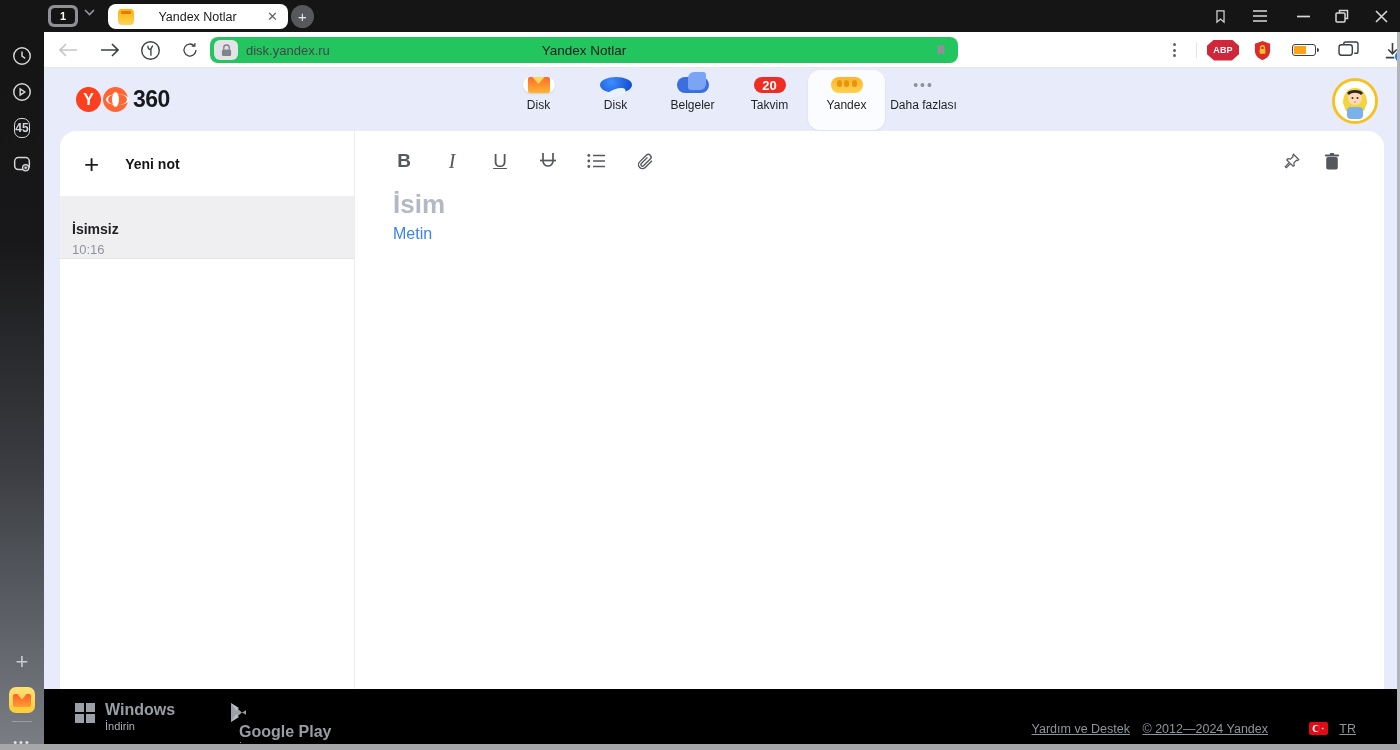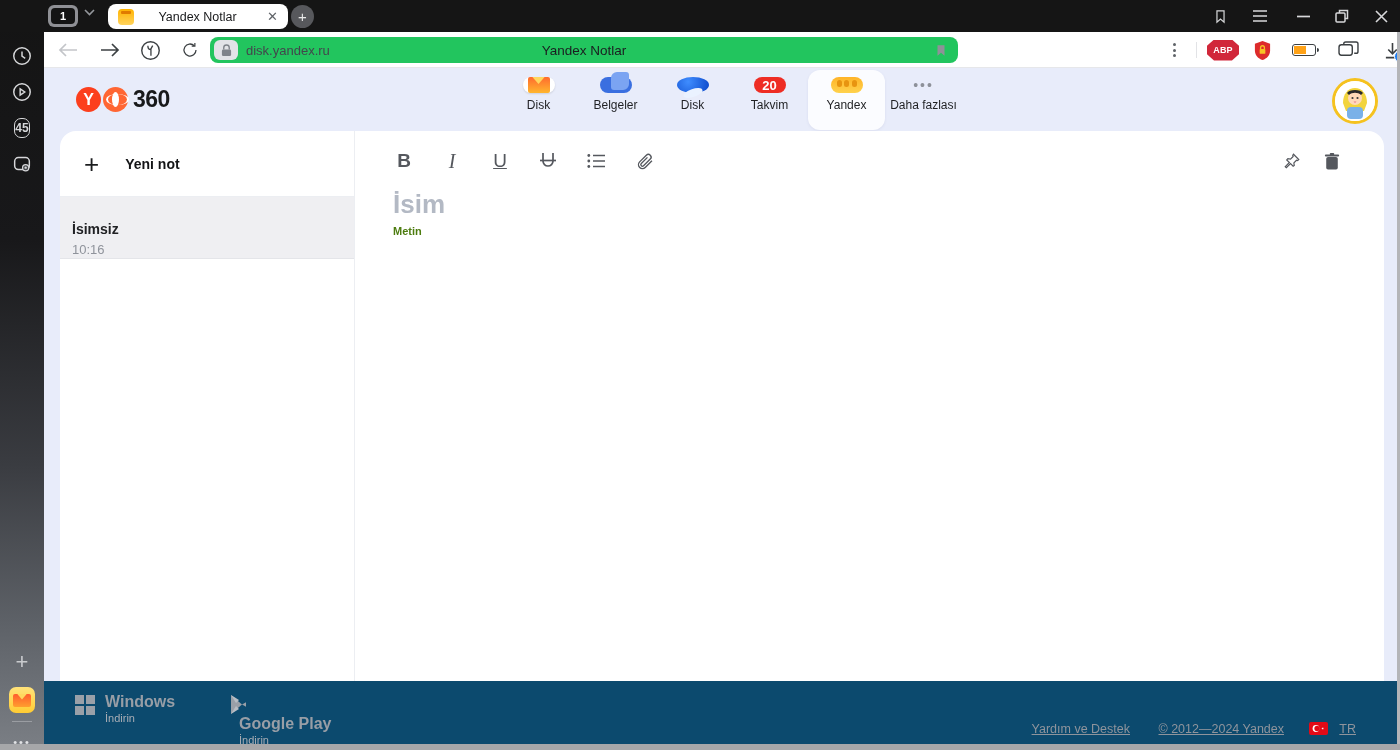--- a/index.html
+++ b/index.html
@@ -87,24 +87,24 @@
   .noteitem .ntime { font-size:13px; color:#8f939b; margin-top:5px; }
 
   .editor { position:absolute; left:296px; top:0; right:0; bottom:0; }
   .etoolbar { position:absolute; left:36px; top:17px; display:flex; gap:24px; align-items:center; color:#55585e; }
   .ebtn { width:24px; height:26px; display:flex; align-items:center; justify-content:center; font-size:19px; color:#55585e; }
   .ebtn.b { font-weight:bold; }
   .ebtn.i { font-family:"Liberation Serif", serif; font-style:italic; font-size:20px; }
   .ebtn.u { text-decoration:underline; }
   .eactions { position:absolute; right:40px; top:17px; display:flex; gap:16px; color:#55585e; }
   .etitle { position:absolute; left:37px; top:58px; font-size:26px; font-weight:600; color:#b3b9c4; }
-  .ebody  { position:absolute; left:37px; top:94px; font-size:11px; color:#4d7c0f;font-weight:bold; }
-
-  
-  .footer { position:absolute; left:44px; bottom:6px; width:1356px; height:63px; background:#0c4a6e; }
+  .ebody  { position:absolute; left:37px; top:94px; font-size:16px; color:#3b82f6; }
+
+  
+  .footer { position:absolute; left:44px; bottom:6px; width:1356px; height:55px; background:#000000; }
   .store { position:absolute; top:12px; display:flex; align-items:flex-start; color:#9aa0a8; }
   .store .txt { margin-left:10px; }
   .store .big { font-size:16px; font-weight:700; color:#989ea6; }
   .store .sub { font-size:11px; color:#a8adb5; margin-top:1px; }
   .winic { display:grid; grid-template-columns:9px 9px; grid-template-rows:9px 9px; gap:2px; margin-top:2px; }
   .winic i { background:#9aa0a8; }
   .flink { position:absolute; bottom:8px; font-size:12.5px; color:#8f949c; white-space:nowrap;text-decoration:underline; }
   .trflag { position:absolute; bottom:9px; width:19px; height:13px; background:#e30a17; border-radius:2px; }
 
   .edge-bottom { position:absolute; left:0; bottom:0; width:1400px; height:6px; background:#a6a7a9; z-index:9; }
@@ -277,26 +277,26 @@
     </div>
 
     <div class="nav">
       <div class="navitem">
         <div class="ic32 ic-mail">
             <div class="env2"></div>
           </div>
         <div class="navlabel">Disk</div>
       </div>
       <div class="navitem">
+        <div class="ic32 ic-disk"></div>
+        <div class="navlabel">Disk</div>
+      </div>
+      <div class="navitem">
         <div class="ic32 ic-docs"></div>
         <div class="navlabel">Belgeler</div>
-      </div>
-      <div class="navitem">
-        <div class="ic32 ic-disk"></div>
-        <div class="navlabel">Disk</div>
       </div>
       <div class="navitem">
         <div class="ic32 ic-cal">20</div>
         <div class="navlabel">Takvim</div>
       </div>
       <div class="navitem active">
         <div class="ic32 ic-note">
           <i style="left:6px;"></i>
             <i style="left:13.5px;"></i>
             <i style="left:21px;"></i>
@@ -397,21 +397,21 @@
         <path d="M2 1l11 9.5L2 20z" fill="#9aa0a8"></path>
         <path d="M13 10.5l4-2.2v4.4z" fill="#9aa0a8"></path>
         <path d="M2 1l8 5-3 3zM2 20l8-5-3-3z" fill="#b8bdc4"></path>
       </svg>
       <div class="txt">
         <div class="big">Google Play</div>
         <div class="sub">İndirin</div>
       </div>
     </div>
     <div class="flink" style="right:270px;">Yardım ve Destek</div>
-    <div class="flink" style="right:116px;">© 2012—2024 Yandex</div>
+    <div class="flink" style="right:132px;">© 2012—2024 Yandex</div>
     <div class="trflag" style="right:72px;">
       <svg width="19" height="13" viewBox="0 0 19 13">
           <circle cx="7" cy="6.5" r="3.4" fill="#fff"></circle>
           <circle cx="8.1" cy="6.5" r="2.7" fill="#e30a17"></circle>
           <path d="M12.2 6.5l2.6.85-1.6-2.2v2.7l1.6-2.2z" fill="#fff"></path>
         </svg>
     </div>
     <div class="flink" style="right:44px;">TR</div>
   </div>
 

